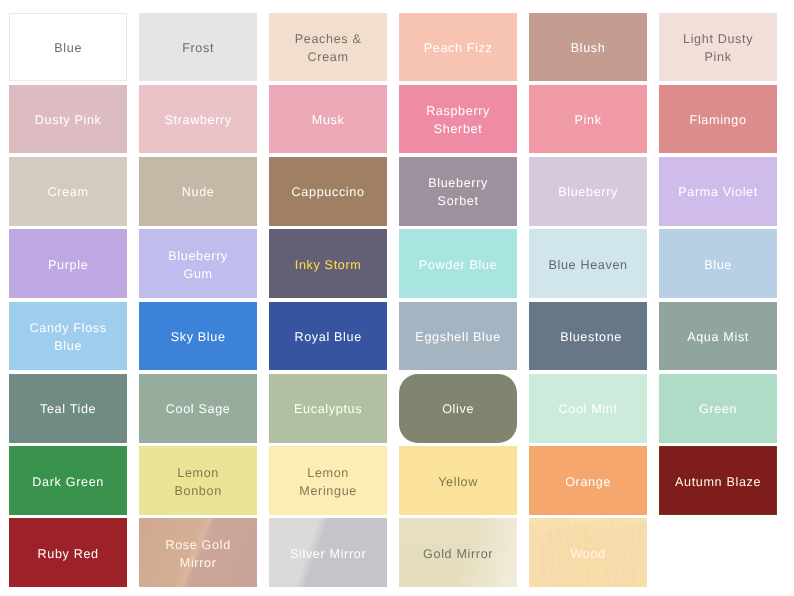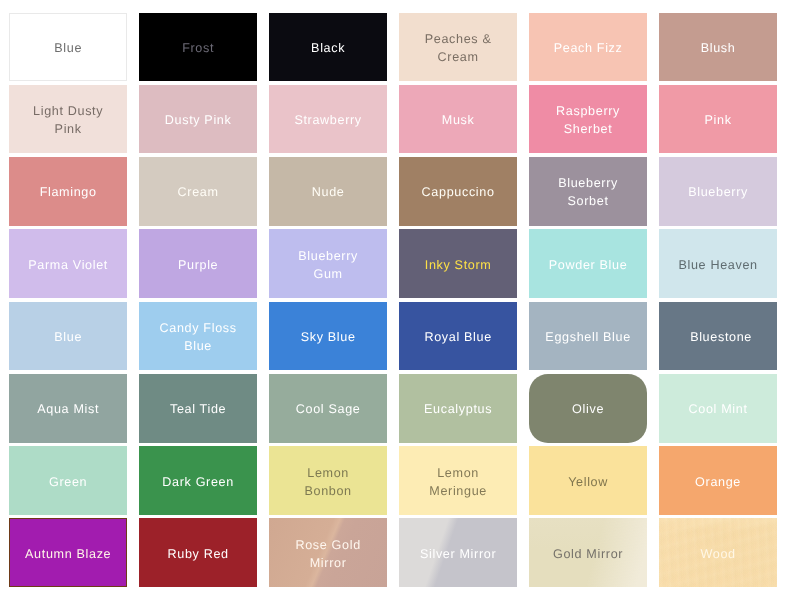--- a/index.html
+++ b/index.html
@@ -105,25 +105,22 @@
         rgba(247,219,168,0) 100%);
   }
 </style>
 </head>
 <body>
 
 <div id="swatch-grid">
     <div class="swatch has-border" style="background-color: rgb(255, 255, 255); border-color: rgb(233, 233, 233);">
       <span class="swatch-label" style="color: rgb(110, 110, 110);">Blue</span>
     </div>
-    <div class="swatch" style="background-color: #000000;">
+    <div class="swatch" style="background-color: #e5e5e5;">
       <span class="swatch-label" style="color: rgb(108, 106, 118);">Frost</span>
-    </div>
-    <div class="swatch" style="background-color: rgb(11, 11, 17);">
-      <span class="swatch-label" style="color: rgb(255, 255, 255);">Black</span>
     </div>
     <div class="swatch" style="background-color: rgb(242, 222, 206);">
       <span class="swatch-label" style="color: rgb(122, 110, 99);">Peaches &amp;
 Cream</span>
     </div>
     <div class="swatch" style="background-color: rgb(247, 196, 179);">
       <span class="swatch-label" style="color: rgb(255, 255, 255);">Peach Fizz</span>
     </div>
     <div class="swatch" style="background-color: rgb(196, 156, 144);">
       <span class="swatch-label" style="color: rgb(255, 255, 255);">Blush</span>
@@ -236,21 +233,21 @@
     <div class="swatch" style="background-color: rgb(253, 236, 180);">
       <span class="swatch-label" style="color: rgb(132, 122, 87);">Lemon
 Meringue</span>
     </div>
     <div class="swatch" style="background-color: rgb(250, 226, 155);">
       <span class="swatch-label" style="color: rgb(128, 118, 78);">Yellow</span>
     </div>
     <div class="swatch" style="background-color: rgb(245, 167, 109);">
       <span class="swatch-label" style="color: rgb(255, 255, 255);">Orange</span>
     </div>
-    <div class="swatch has-border" style="background-color: #a21caf; border-color: rgb(110, 58, 24);">
+    <div class="swatch has-border" style="background-color: #7f1d1d; border-color: rgb(110, 58, 24);">
       <span class="swatch-label" style="color: rgb(255, 245, 232);">Autumn Blaze</span>
     </div>
     <div class="swatch" style="background-color: rgb(156, 33, 41);">
       <span class="swatch-label" style="color: rgb(255, 255, 255);">Ruby Red</span>
     </div>
     <div class="swatch mirror mirror-rose" style="background-color: rgb(216, 176, 153);">
       <span class="swatch-label" style="color: rgb(255, 247, 239);">Rose Gold
 Mirror</span>
     </div>
     <div class="swatch mirror mirror-silver" style="background-color: rgb(220, 218, 217);">

